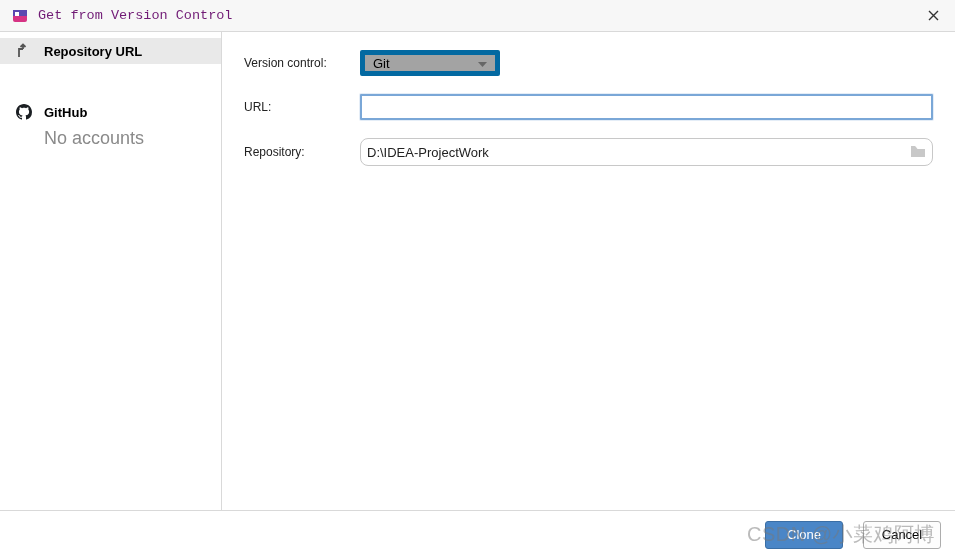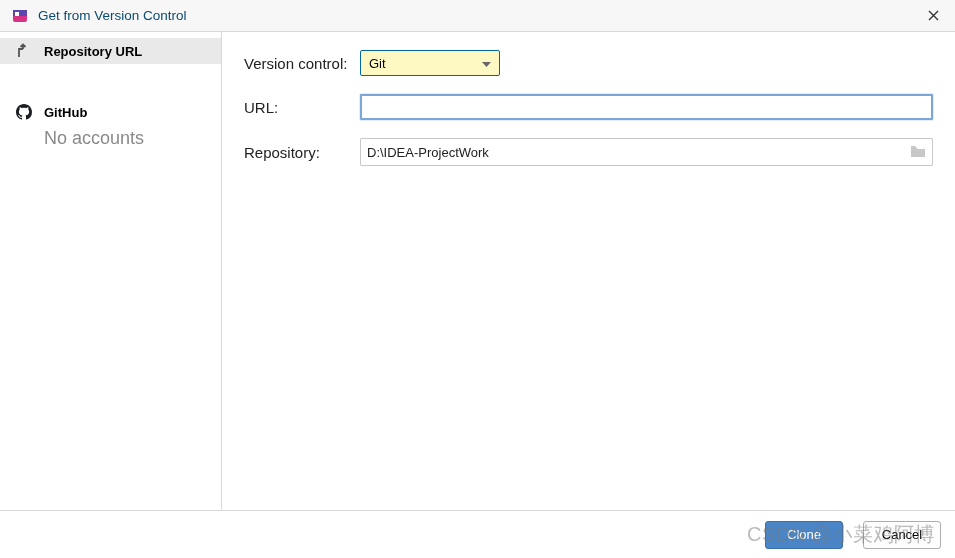--- a/index.html
+++ b/index.html
@@ -20,21 +20,21 @@
       height: 32px;
       padding: 0 10px;
       border-bottom: 1px solid #d9d9d9;
       background: #f7f7f7;
     }
     .titlebar .logo {
       width: 20px; height: 20px;
       margin-right: 8px;
       display:flex;align-items:center;justify-content:center;
     }
-    .titlebar .title { font-size: 13.5px; color: #0c4a6e; flex: 1; }
+    .titlebar .title { font-size: 13.5px; color: #701a75; flex: 1; font-family: Liberation Mono, monospace; }
     .titlebar .close {
       width: 24px; height: 24px;
       display:flex;align-items:center;justify-content:center;
       cursor:pointer;
       font-size:14px;
       color:#333;
     }
     .content {
       flex: 1;
       display: flex;
@@ -74,49 +74,49 @@
       padding: 18px 22px 0 22px;
       position: relative;
     }
     .row {
       display: flex;
       align-items: center;
       margin-bottom: 18px;
     }
     .label {
       width: 116px;
-      font-size: 15px;
+      font-size: 12px;
       color: #222;
     }
     .vc-select {
       height: 26px;
       width: 140px;
-      border: 1px solid #0369a1;
+      border: 5px solid #0369a1;
       border-radius: 2px;
       display:flex;align-items:center;
       padding: 0 8px;
-      background:#fef9c3;
+      background:#a3a3a3;
       cursor:pointer;
       justify-content: space-between;
     }
     .url-input {
       flex: 1;
       height: 26px;
       border: 2px solid #7aa7d7;
       border-radius: 1px;
       padding: 0 6px;
       font-size: 13px;
       outline: none;
       box-shadow: 0 0 0 1px rgba(122,167,215,0.2);
     }
     .dir-field {
       flex: 1;
       height: 28px;
       border: 1px solid #c8c8c8;
-      border-radius: 1px;
+      border-radius: 8px;
       display:flex;align-items:center;
       padding: 0 6px;
       background:#fff;
       color:#222;
     }
     .dir-field .val { flex:1; }
     .folder-ico { color:#b8b8b8; }
     .footer {
       height: 48px;
       border-top: 1px solid #d9d9d9;

